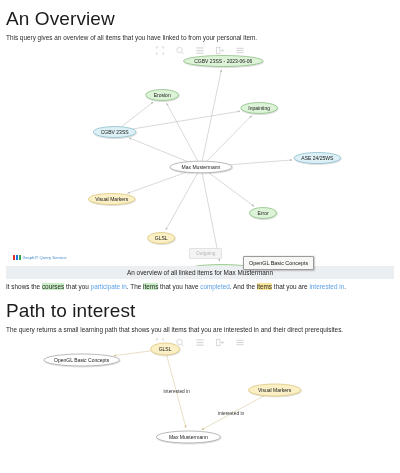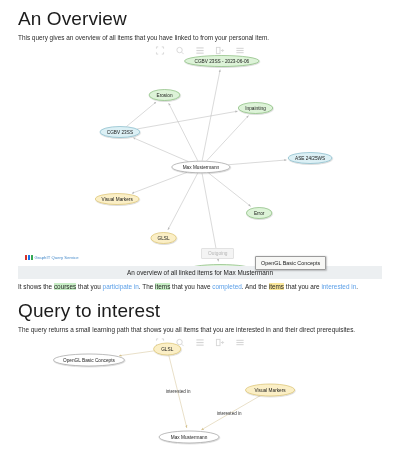--- a/index.html
+++ b/index.html
@@ -8,21 +8,21 @@
     background: #ffffff;
   }
   body {
     width: 400px;
     height: 473px;
     font-family: "Liberation Sans", sans-serif;
     color: #202124;
     overflow: hidden;
     position: relative;
   }
-  .page { padding: 0 18px; }
+  .page { padding: 0 6px; }
 
   h1.section-title {
     font-size: 19px;
     font-weight: 400;
     color: #1c1c1c;
     margin: 8px 0 4px 0;
     letter-spacing: 0.1px;
   }
   p.section-desc {
     font-size: 6.4px;
@@ -262,21 +262,21 @@
       <span class="brand-text">GraphIT Query Service</span>
     </div>
   </div>
 
   <div class="caption-bar">An overview of all linked items for Max Mustermann</div>
 
   <p class="caption-note">
     <span>It shows the </span><span class="hl-green">courses</span><span> that you </span><span class="lnk">participate in</span><span>. The </span><span class="hl-green">items</span><span> that you have </span><span class="lnk">completed</span><span>. And the </span><span class="hl-yellow">items</span><span> that you are </span><span class="lnk">interested in</span><span>.</span>
   </p>
 
-  <h1 class="section-title">Query to interest</h1>
+  <h1 class="section-title">Path to interest</h1>
   <p class="section-desc">The query returns a small learning path that shows you all items that you are interested in and their direct prerequisites.</p>
 
   <div class="graph-wrap graph-2">
     <div class="graph-toolbar">
       <span class="tb-icon">
         <svg viewBox="0 0 10 10">
             <path d="M1 3V1h2M7 1h2v2M9 7v2H7M3 9H1V7" stroke="#777" stroke-width="1" fill="none"></path>
           </svg>
       </span>
       <span class="tb-icon">

